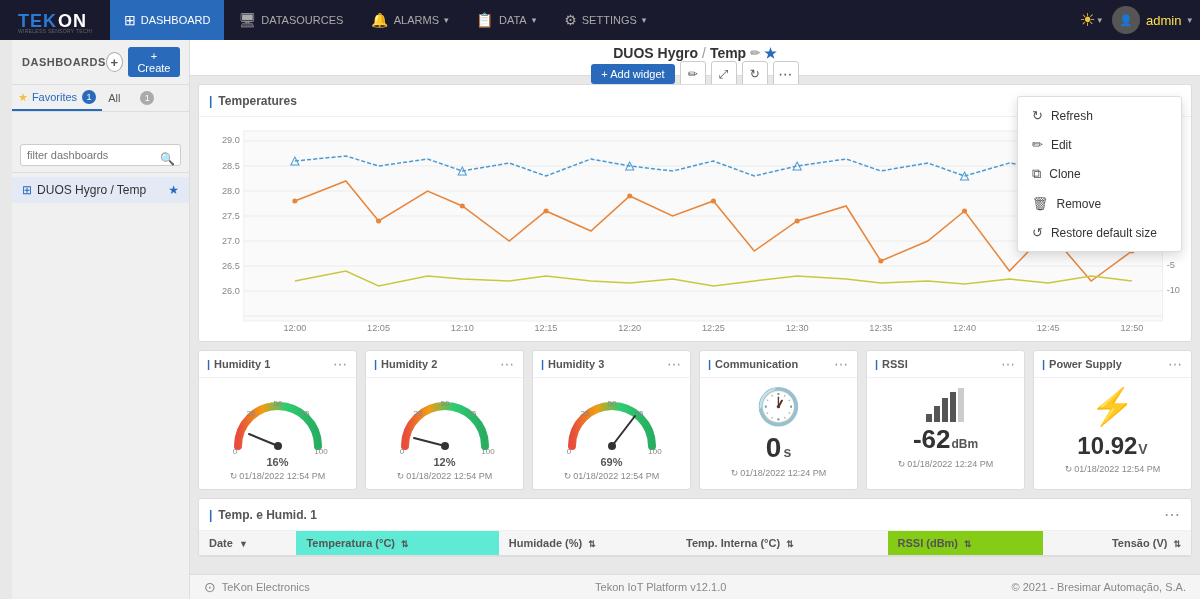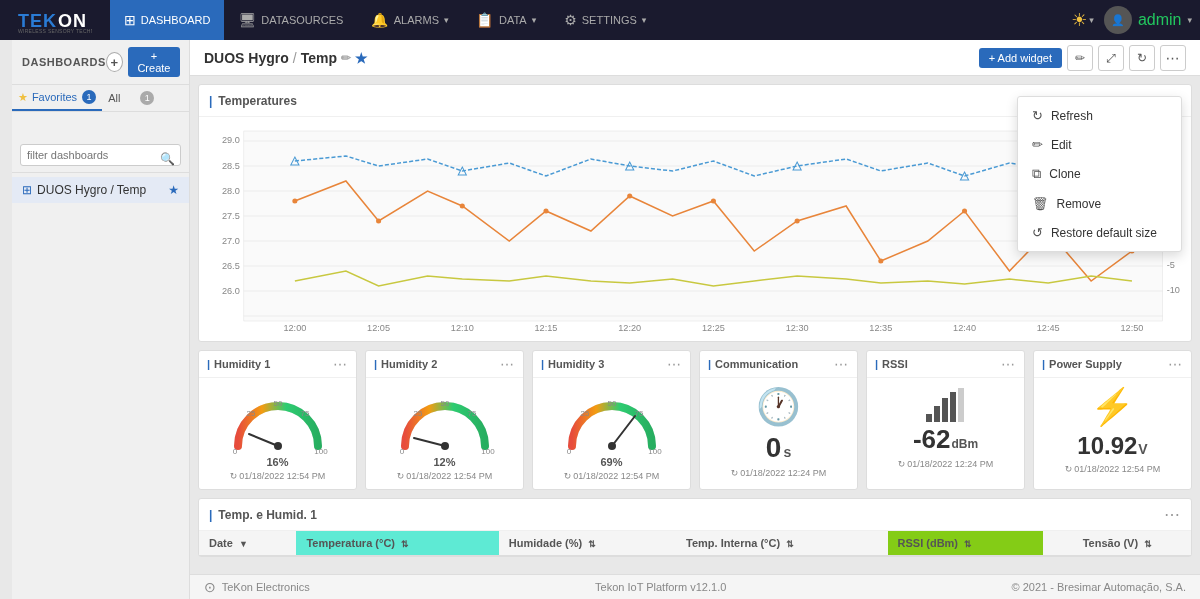--- a/index.html
+++ b/index.html
@@ -50,21 +50,21 @@
 
   <div style="margin-left:auto;display:flex;align-items:center;gap:10px;">
     <div style="display:flex;align-items:center;gap:2px;cursor:pointer;">
       <span style="font-size:18px;color:#f0c040;">☀</span>
       <span style="font-size:9px;color:#aaa;">▾</span>
     </div>
     <div style="display:flex;align-items:center;gap:6px;cursor:pointer;">
       <div style="width:28px;height:28px;border-radius:50%;background:#555;display:flex;align-items:center;justify-content:center;color:#fff;font-size:11px;">
         <span>👤</span>
       </div>
-      <span style="color:#22c55e;font-size:16px;">admin</span>
+      <span style="color:#fde047;font-size:13px;">admin</span>
       <span style="font-size:9px;color:#aaa;">▾</span>
     </div>
   </div>
 </nav>
 
 <div style="display:flex;height:559px;padding-left:12px;">
 
   <div style="width:178px;background:#f0f0f0;border-right:1px solid #ddd;display:flex;flex-direction:column;flex-shrink:0;">
     <div style="padding:7px 10px;font-size:11px;font-weight:bold;color:#555;letter-spacing:0.5px;border-bottom:1px solid #ddd;display:flex;align-items:center;justify-content:space-between;">
       <span>DASHBOARDS</span>
@@ -94,21 +94,21 @@
       <div style="padding:6px 10px;font-size:12px;cursor:pointer;color:#333;display:flex;align-items:center;gap:5px;background:#e4eaf5;">
         <span style="color:#2a6abb;font-size:12px;">⊞</span>
         <span>DUOS Hygro / Temp</span>
         <span style="color:#2a6abb;font-size:12px;margin-left:auto;">★</span>
       </div>
     </div>
   </div>
 
   <div style="flex:1;display:flex;flex-direction:column;overflow:hidden;background:#e8e8e8;">
 
-    <div style="background:#fff;border-bottom:1px solid #ddd;padding:5px 14px;display:flex;align-items:center;justify-content:space-between;height:36px;">
+    <div style="background:#fff;border-bottom:1px solid #ddd;padding:5px 14px;display:flex;align-items:center;justify-content:space-between;height:36px;flex-direction:column;">
       <div style="font-size:14px;font-weight:bold;color:#333;display:flex;align-items:center;gap:4px;">
         <span>DUOS Hygro</span>
         <span style="color:#999;font-weight:normal;">/</span>
         <span>Temp</span>
         <span style="font-size:12px;color:#aaa;cursor:pointer;">✏</span>
         <span style="color:#2a6abb;font-size:14px;cursor:pointer;">★</span>
       </div>
       <div style="display:flex;align-items:center;gap:5px;">
         <button style="background:#2a6abb;color:#fff;border:none;border-radius:3px;padding:4px 10px;font-size:11px;cursor:pointer;">+ Add widget</button>
         <div style="width:26px;height:26px;border:1px solid #ccc;border-radius:3px;background:#fff;display:flex;align-items:center;justify-content:center;cursor:pointer;color:#555;font-size:12px;">✏</div>
@@ -425,21 +425,21 @@
                   <span style="font-size:9px;margin-left:3px;">⇅</span>
                 </th>
                 <th style="padding:6px 10px;text-align:left;background:#f5f5f5;border-bottom:1px solid #ddd;color:#555;font-weight:600;cursor:pointer;white-space:nowrap;">
                   <span>Temp. Interna (°C)</span>
                   <span style="font-size:9px;margin-left:3px;">⇅</span>
                 </th>
                 <th style="padding:6px 10px;text-align:left;background:#84cc16;border-bottom:1px solid #ddd;color:#555;font-weight:600;cursor:pointer;white-space:nowrap;">
                   <span>RSSI (dBm)</span>
                   <span style="font-size:9px;margin-left:3px;">⇅</span>
                 </th>
-                <th style="padding:6px 10px;text-align:center;background:#f5f5f5;border-bottom:1px solid #ddd;color:#555;font-weight:600;cursor:pointer;white-space:nowrap;">
+                <th style="padding:6px 10px;text-align:right;background:#f5f5f5;border-bottom:1px solid #ddd;color:#555;font-weight:600;cursor:pointer;white-space:nowrap;">
                   <span>Tensão (V)</span>
                   <span style="font-size:9px;margin-left:3px;">⇅</span>
                 </th>
               </tr>
             </thead>
             <tbody></tbody>
           </table>
         </div>
       </div>
 

